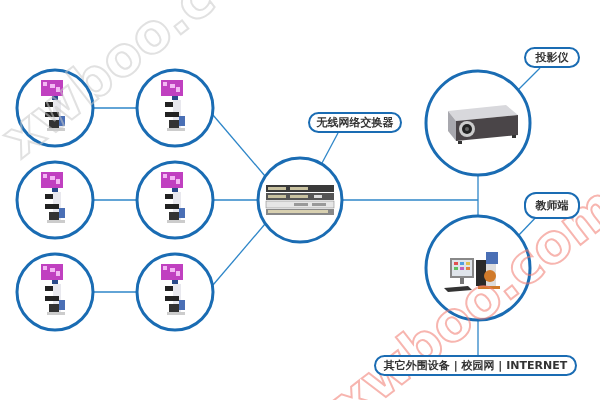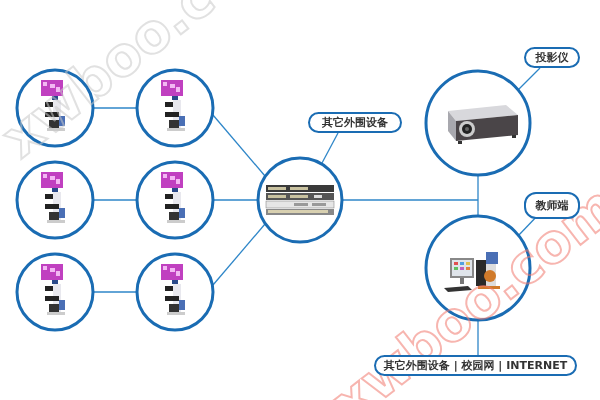--- a/index.html
+++ b/index.html
@@ -186,16 +186,16 @@
       <rect x="8" y="-4" width="10" height="22" fill="#ddd"></rect>
       <circle cx="12" cy="8" r="6" fill="#d07a2a"></circle>
       <rect x="0" y="18" width="22" height="3" fill="#d07a2a"></rect>
     </g>
   </g>
 </svg>
 
 <div class="watermark" style="left:-10px; top:120px; transform:rotate(-38deg); transform-origin:left top;">xwboo.com</div>
 <div class="watermark red" style="left:320px; top:385px; transform:rotate(-38deg); transform-origin:left top;">xwboo.com</div>
 
-<div class="label" style="left:308px; top:112px; width:94px; height:21px;">其它外围设备</div>
+<div class="label" style="left:308px; top:112px; width:94px; height:21px;">无线网络交换器</div>
 <div class="label" style="left:524px; top:47px; width:56px; height:21px;">投影仪</div>
 <div class="label" style="left:524px; top:192px; width:56px; height:27px;">教师端</div>
 <div class="label" style="left:374px; top:355px; width:203px; height:21px;">其它外围设备 | 校园网 | INTERNET</div>
 
 </body></html>

